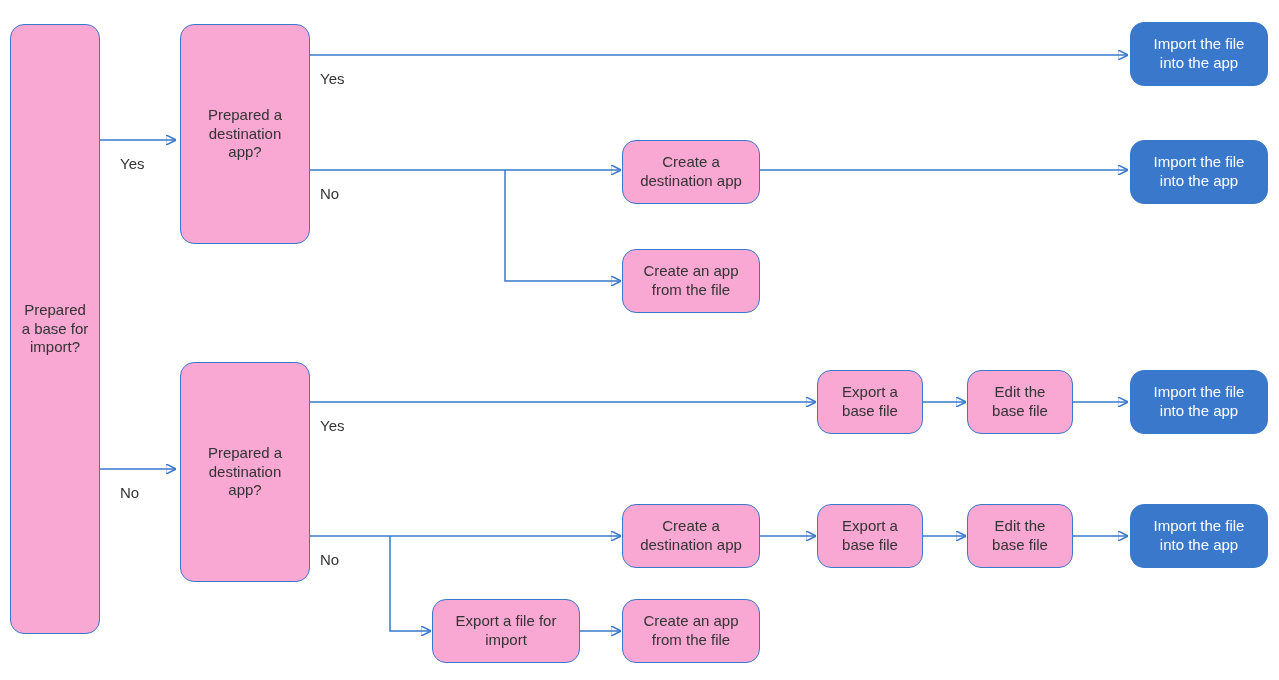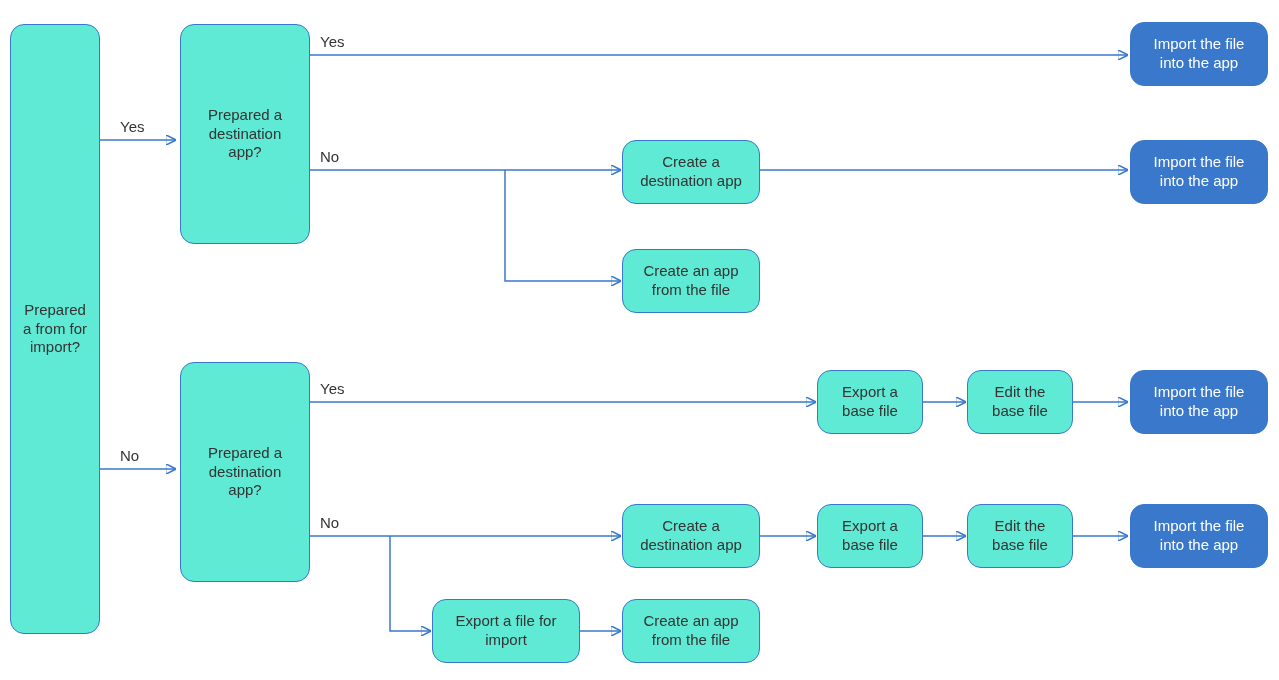--- a/index.html
+++ b/index.html
@@ -1,19 +1,19 @@
 <!DOCTYPE html>
 <html><head>
 <meta charset="utf-8">
 <style>
   html,body{margin:0;padding:0;background:#fff;font-family:-apple-system,BlinkMacSystemFont,"Segoe UI",Arial,sans-serif;font-size:15px;color:#333;}
   .stage{position:relative;width:1279px;height:680px;}
-  .node{position:absolute;border:1.5px solid #3a78cc;border-radius:14px;background:#5eead4;display:flex;align-items:center;justify-content:center;text-align:center;padding:6px 10px;box-sizing:border-box;line-height:1.25;}
+  .node{position:absolute;border:1.5px solid #3a78cc;border-radius:14px;background:#f9a8d4;display:flex;align-items:center;justify-content:center;text-align:center;padding:6px 10px;box-sizing:border-box;line-height:1.25;}
   .node.fill{background:#3a78cc;color:#fff;}
-  .lbl{position:absolute;font-size:15px;color:#333;}
+  .lbl{position:absolute;font-size:15px;color:#333;margin-top:37px;}
   svg.conn{position:absolute;left:0;top:0;width:1279px;height:680px;pointer-events:none;}
   svg.conn path,svg.conn line{stroke:#3a78cc;stroke-width:1.5;fill:none;}
 </style>
 </head>
 <body>
 
 <div class="stage">
 
   <svg class="conn">
     <defs>
@@ -47,21 +47,21 @@
     <line x1="923" y1="536" x2="965" y2="536" marker-end="url(#ah)"></line>
 
     <line x1="1073" y1="536" x2="1127" y2="536" marker-end="url(#ah)"></line>
 
     <path d="M390,536 V631 H430" marker-end="url(#ah)"></path>
 
     <line x1="580" y1="631" x2="620" y2="631" marker-end="url(#ah)"></line>
   </svg>
 
   <div class="node" style="left:10px;top:24px;width:90px;height:610px;">
-      <span>Prepared a from for import?</span>
+      <span>Prepared a base for import?</span>
     </div>
 
   <div class="node" style="left:180px;top:24px;width:130px;height:220px;">
       <span>Prepared a destination app?</span>
     </div>
 
   <div class="node" style="left:180px;top:362px;width:130px;height:220px;">
       <span>Prepared a destination app?</span>
     </div>
 

